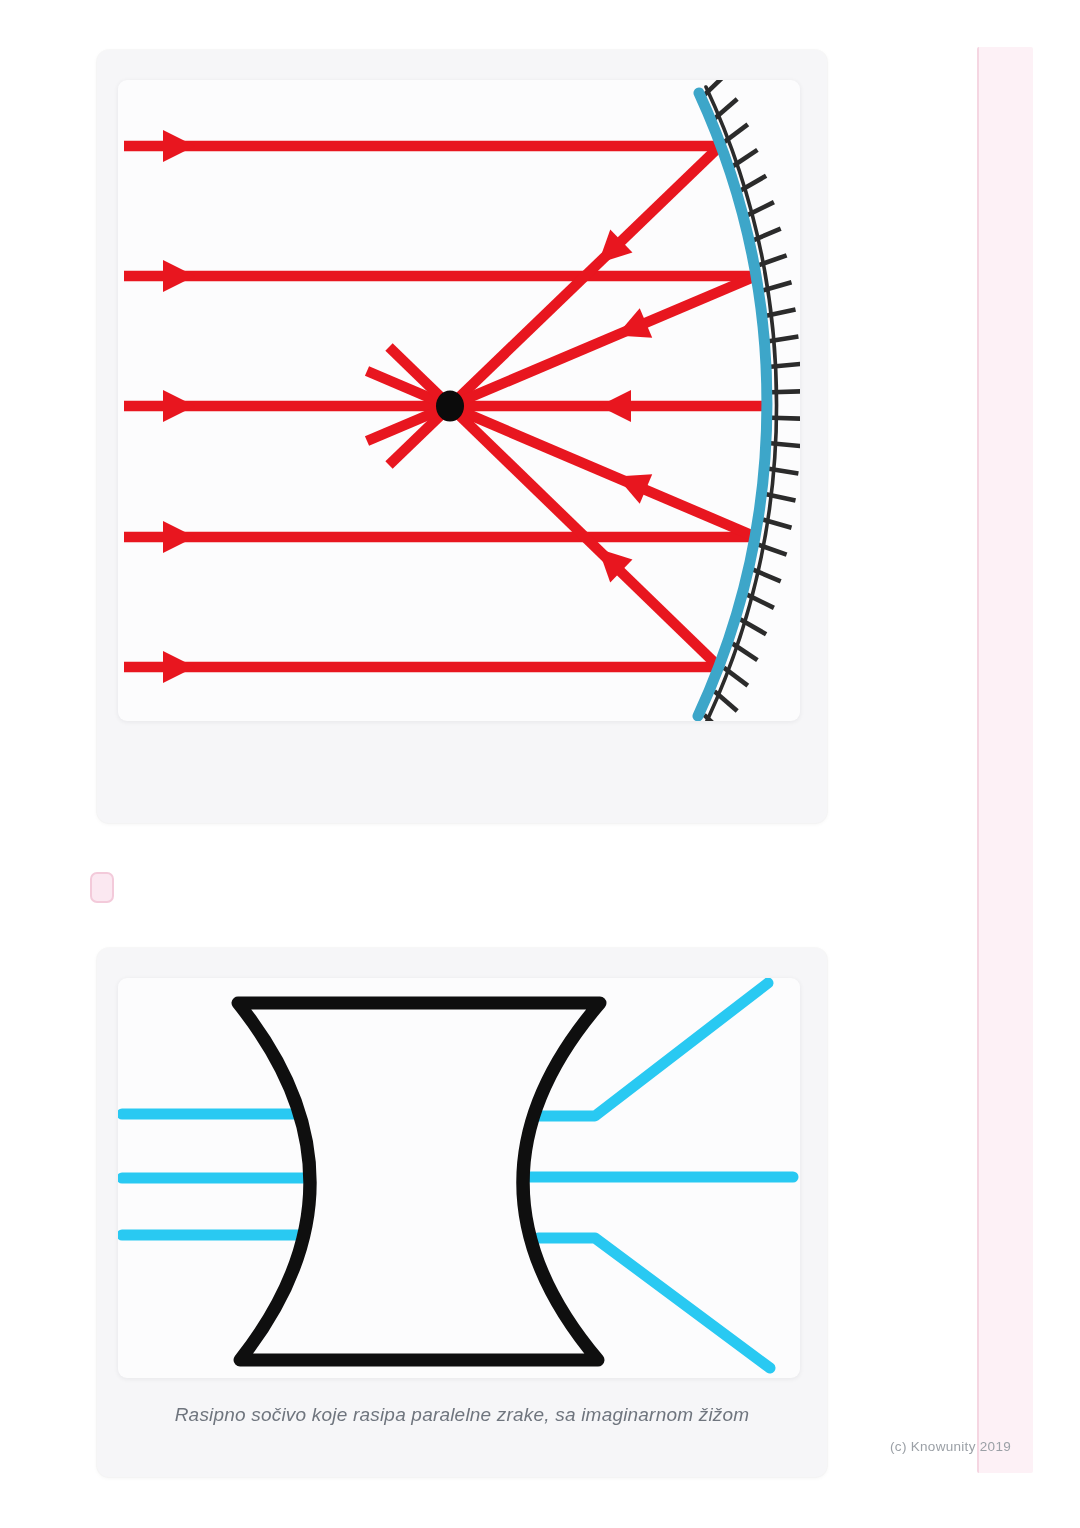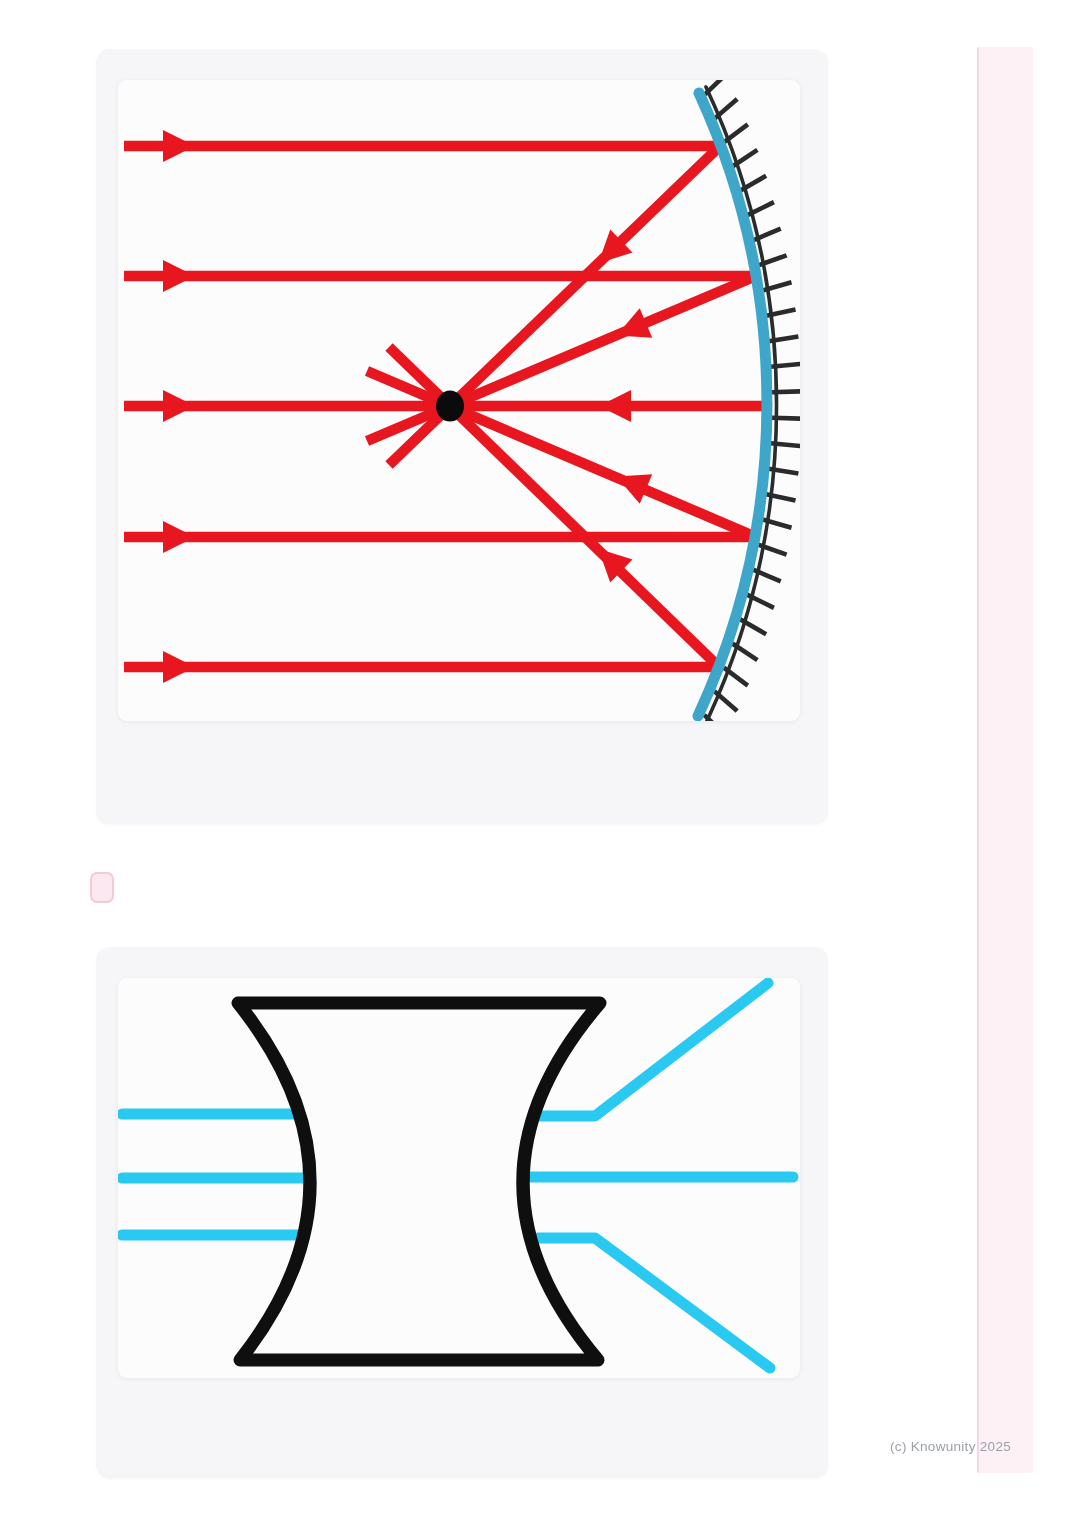--- a/index.html
+++ b/index.html
@@ -139,17 +139,18 @@
 
       <g>
         <polyline class="cyan-ray" points="420,138 477,138 650,5"></polyline>
         <line class="cyan-ray" x1="407" y1="199" x2="675" y2="199"></line>
         <polyline class="cyan-ray" points="420,260 477,260 652,390"></polyline>
       </g>
 
       <path class="lens-outline" d="M 120,25 L 482,25 Q 329,203 480,382 L 122,382 Q 263,203 120,25 Z"></path>
     </svg>
   </div>
+  <div class="figure-caption">Rasipno sočivo koje rasipa paralelne zrake, sa imaginarnom žižom</div>
 </div>
 
 <div class="highlight-stripe"></div>
 
-<div class="watermark">(c) Knowunity 2025</div>
+<div class="watermark">(c) Knowunity 2019</div>
 
 </body></html>

